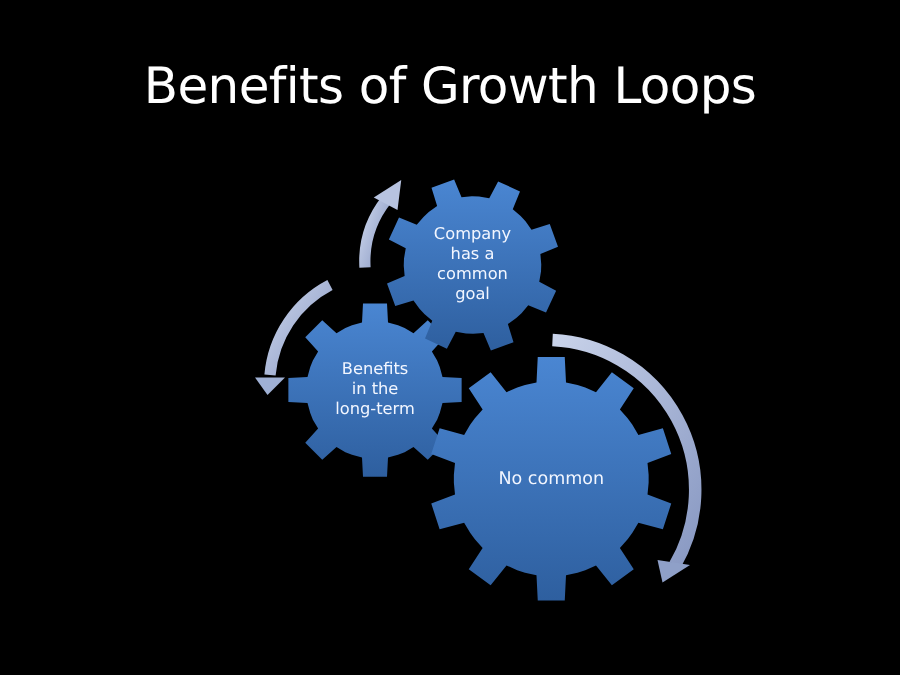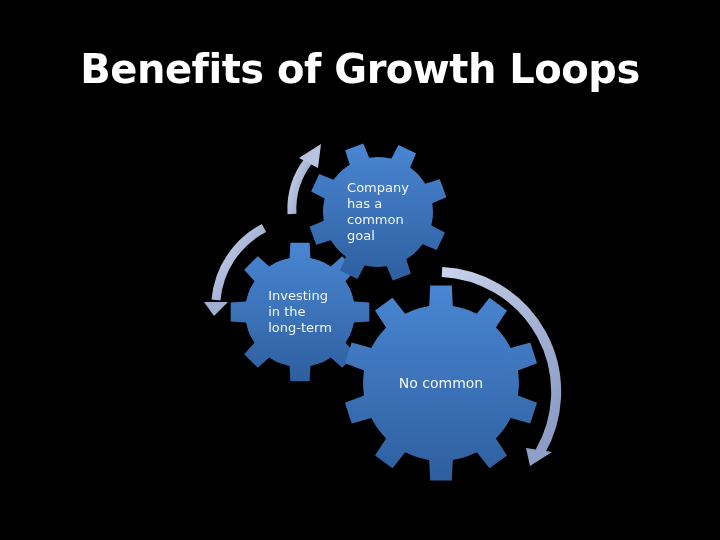--- a/index.html
+++ b/index.html
@@ -1,19 +1,19 @@
 <!DOCTYPE html>
 <html><head>
 <meta charset="utf-8">
 <style>
   html,body{margin:0;padding:0;background:#000;}
   body{width:720px;height:540px;position:relative;overflow:hidden;font-family:"Liberation Sans",sans-serif;}
-  .title{position:absolute;left:0;top:46px;width:720px;text-align:center;color:#fff;font-size:40px;font-family:"DejaVu Sans","Liberation Sans",sans-serif;font-weight:bold;letter-spacing:-0.5px;}
+  .title{position:absolute;left:0;top:46px;width:720px;text-align:center;color:#fff;font-size:40px;font-family:"DejaVu Sans","Liberation Sans",sans-serif;font-weight:normal;letter-spacing:-0.5px;}
   svg.diagram{position:absolute;left:0;top:0;}
-  .lbl{position:absolute;color:#f2f6ff;font-size:13px;line-height:16px;text-align:left;font-family:"DejaVu Sans","Liberation Sans",sans-serif;white-space:pre-line;transform:translate(-50%,-50%);}
+  .lbl{position:absolute;color:#f2f6ff;font-size:13px;line-height:16px;text-align:center;font-family:"DejaVu Sans","Liberation Sans",sans-serif;white-space:pre-line;transform:translate(-50%,-50%);}
 </style>
 </head>
 <body>
 
 <div class="title">Benefits of Growth Loops</div>
 
 <svg class="diagram" width="720" height="540" viewBox="0 0 720 540">
   <defs>
     <linearGradient id="gearGrad" x1="0" y1="0" x2="0" y2="1">
       <stop offset="0" stop-color="#4a86d2"></stop>
@@ -43,17 +43,17 @@
       <path d="M420.4 177.0 L425.2 183.7 L439.8 179.2 L446.4 197.3 L432.3 203.2 L433.0 211.5 L432.8 217.2 L431.4 225.4 L444.9 232.5 L436.8 250.0 L422.6 244.2 L417.2 250.5 L413.0 254.4 L406.3 259.2 L410.8 273.8 L392.7 280.4 L386.8 266.3 L378.5 267.0 L372.8 266.8 L364.6 265.4 L357.5 278.9 L340.0 270.8 L345.8 256.6 L339.5 251.2 L335.6 247.0 L330.8 240.3 L316.2 244.8 L309.6 226.7 L323.7 220.8 L323.0 212.5 L323.2 206.8 L324.6 198.6 L311.1 191.5 L319.2 174.0 L333.4 179.8 L338.8 173.5 L343.0 169.6 L349.7 164.8 L345.2 150.2 L363.3 143.6 L369.2 157.7 L377.5 157.0 L383.2 157.2 L391.4 158.6 L398.5 145.1 L416.0 153.2 L410.2 167.4 L416.5 172.8 Z" fill="url(#gearGrad)"></path>
       <path d="M420.0 307.9 L429.2 305.9 L430.2 285.6 L451.8 285.6 L452.8 305.9 L462.0 307.9 L468.2 309.9 L476.8 313.7 L489.5 297.8 L507.0 310.6 L495.9 327.6 L502.1 334.6 L505.9 339.8 L510.7 347.9 L530.3 342.6 L537.0 363.2 L518.0 370.4 L518.9 379.8 L518.9 386.2 L518.0 395.6 L537.0 402.8 L530.3 423.4 L510.7 418.1 L505.9 426.2 L502.1 431.4 L495.9 438.4 L507.0 455.4 L489.5 468.2 L476.8 452.3 L468.2 456.1 L462.0 458.1 L452.8 460.1 L451.8 480.4 L430.2 480.4 L429.2 460.1 L420.0 458.1 L413.8 456.1 L405.2 452.3 L392.5 468.2 L375.0 455.4 L386.1 438.4 L379.9 431.4 L376.1 426.2 L371.3 418.1 L351.7 423.4 L345.0 402.8 L364.0 395.6 L363.1 386.2 L363.1 379.8 L364.0 370.4 L345.0 363.2 L351.7 342.6 L371.3 347.9 L376.1 339.8 L379.9 334.6 L386.1 327.6 L375.0 310.6 L392.5 297.8 L405.2 313.7 L413.8 309.9 Z" fill="url(#gearGrad)"></path>
     </g>
 </svg>
 
 <div id="labels">
     <div class="lbl" style="left: 378px; top: 212px; font-size: 13px;">Company
 has a
 common
 goal</div>
-    <div class="lbl" style="left: 300px; top: 312px; font-size: 13px;">Investing
+    <div class="lbl" style="left: 300px; top: 312px; font-size: 13px;">Benefits
 in the
 long-term</div>
     <div class="lbl" style="left: 441px; top: 383px; font-size: 14px;">No common</div>
   </div>
 
 </body></html>

